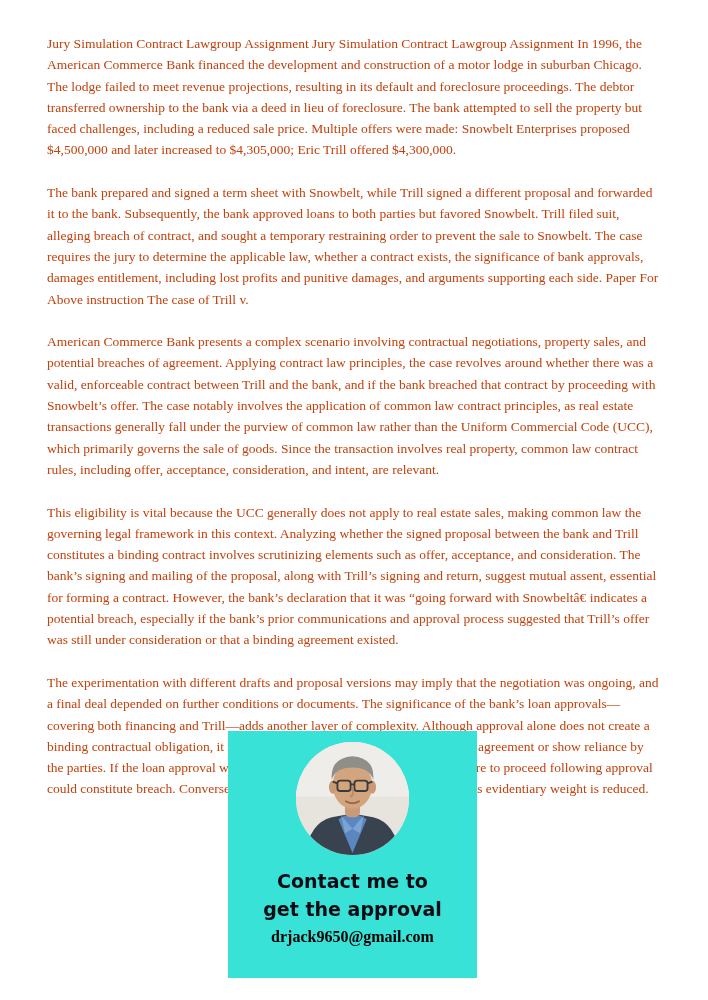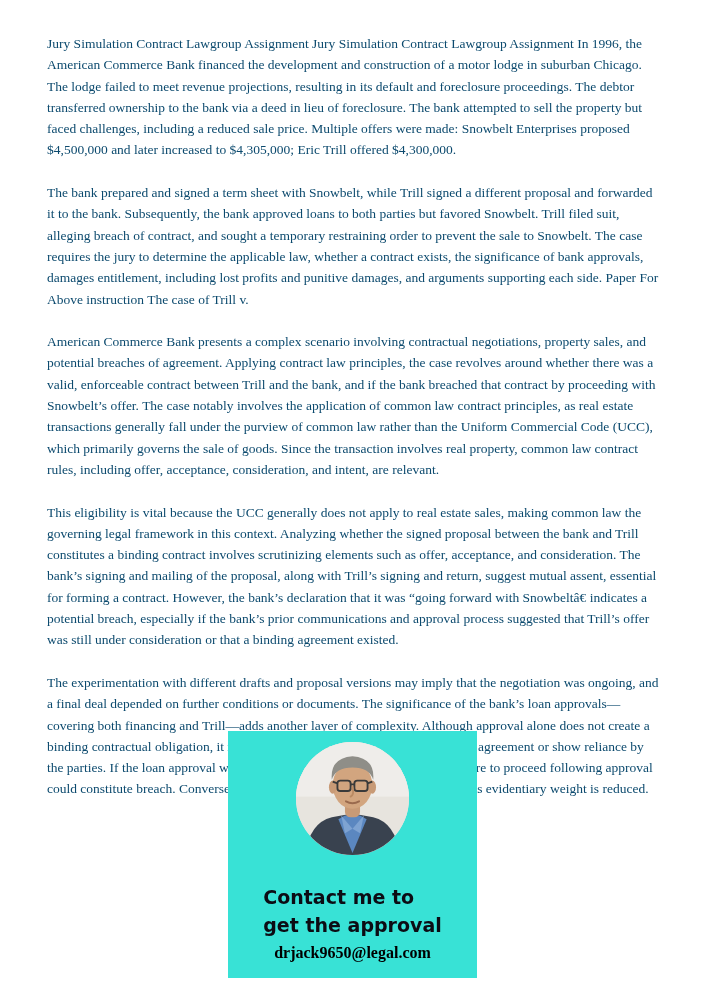--- a/index.html
+++ b/index.html
@@ -12,21 +12,21 @@
     overflow: hidden;
     font-family: "Liberation Serif", serif;
   }
   .article {
     position: absolute;
     left: 47px;
     top: 33px;
     width: 614px;
     font-size: 13.5px;
     line-height: 21.3px;
-    color: #0c4a6e;
+    color: #c2410c;
     text-align: left;
   }
   .article p { margin: 0 0 21.3px 0; }
   .ad-card {
     position: absolute;
     left: 228px;
     top: 731px;
     width: 249px;
     height: 247px;
     background: #38e2d6;
@@ -38,27 +38,27 @@
     width: 113px;
     height: 113px;
     border-radius: 50%;
     overflow: hidden;
     margin-top: 11px;
     background: #e9e7e2;
     flex: 0 0 auto;
   }
   .avatar svg { display: block; }
   .cta {
-    margin-top: 28px;
+    margin-top: 12px;
     font-family: "DejaVu Sans", sans-serif;
     font-weight: bold;
     font-size: 19px;
     line-height: 28px;
     color: #0c0c14;
-    text-align: left;
+    text-align: center;
   }
   .email {
     margin-top: 5px;
     font-family: "Liberation Serif", serif;
     font-weight: bold;
     font-size: 16px;
     color: #000000;
     text-align: center;
   }
 </style>
@@ -97,16 +97,16 @@
           <line x1="76" y1="44" x2="81" y2="42"></line>
         </g>
         <path d="M60 48 Q62 56 58 58" stroke="#b98a63" stroke-width="2" fill="none" stroke-linecap="round"></path>
         <path d="M53 63 Q60 67 67 63" stroke="#9a6a4e" stroke-width="2" fill="none" stroke-linecap="round"></path>
       </svg>
     </div>
     <div class="cta">
       <span>Contact me to</span><br>
       <span>get the approval</span>
     </div>
-    <div class="email">drjack9650@legal.com</div>
+    <div class="email">drjack9650@gmail.com</div>
   </div>
 
 </div>
 
 </body></html>

